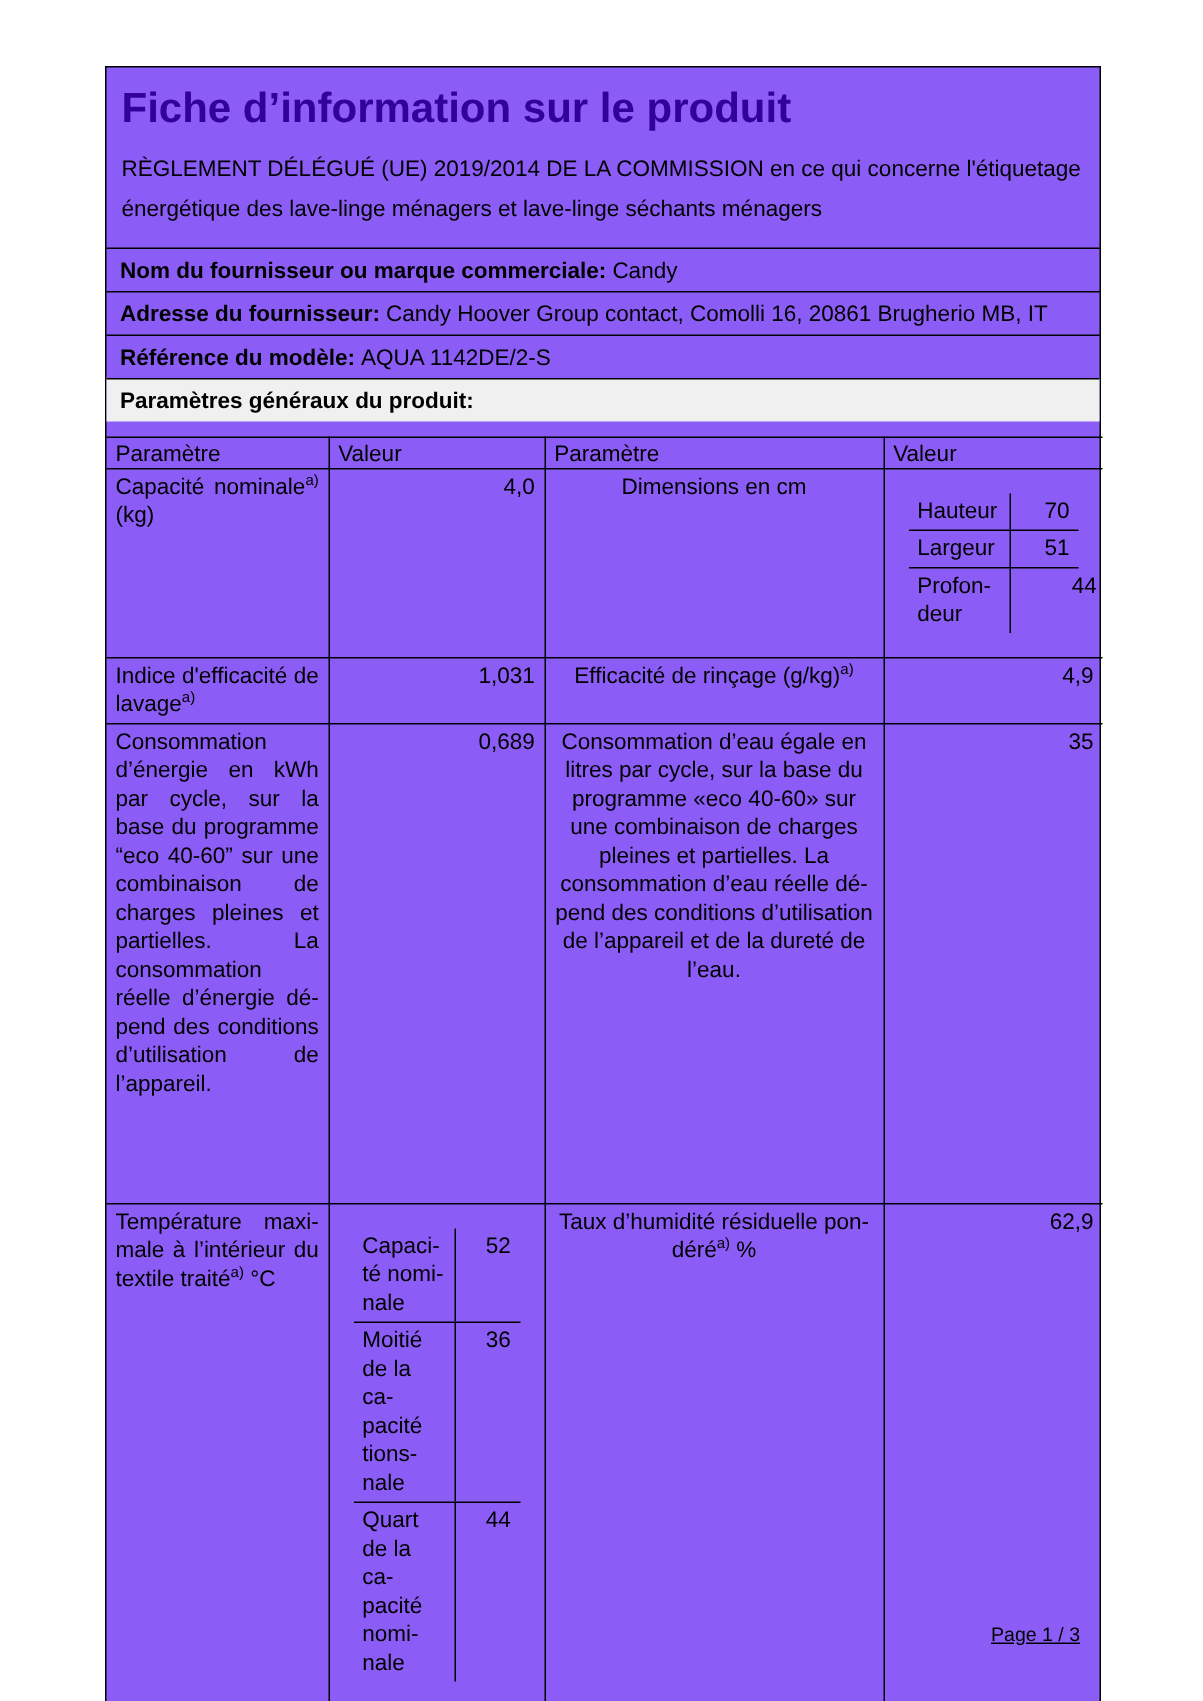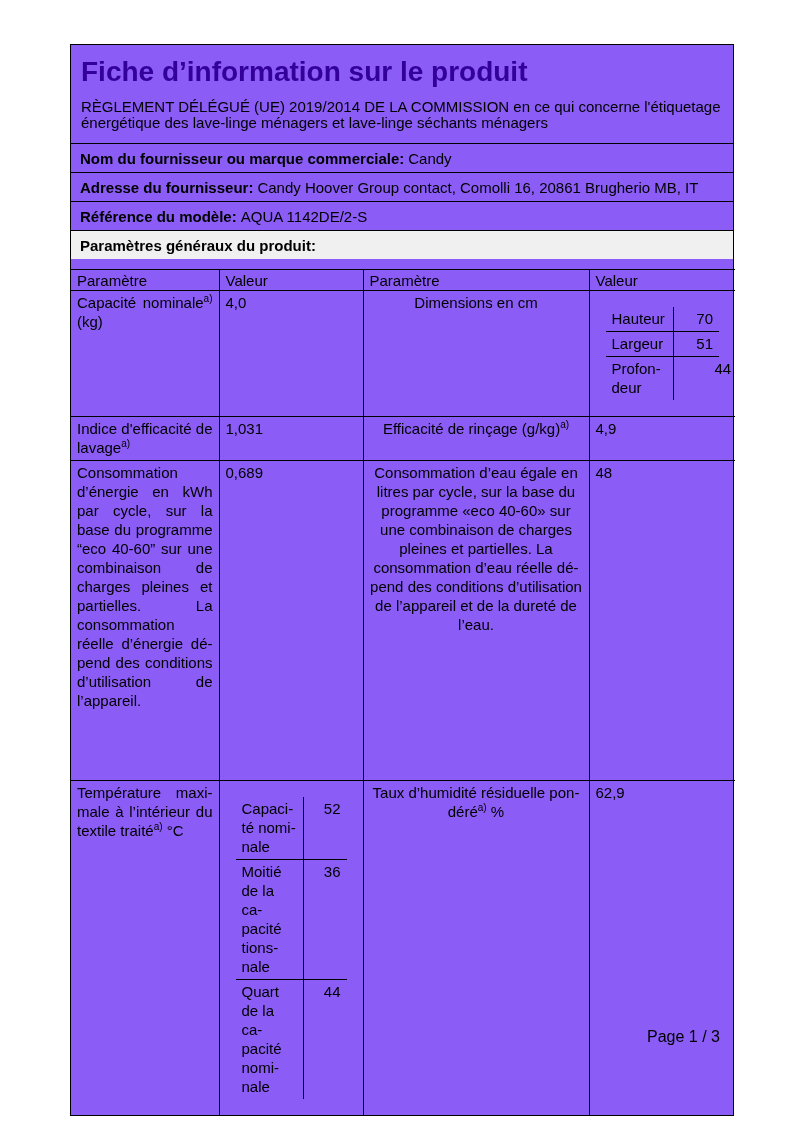--- a/index.html
+++ b/index.html
@@ -10,21 +10,21 @@
   }
   .frame {
     position: absolute; left: 70px; top: 44px; width: 664px;
     border: 1px solid #000; background: #8b5cf6;
   }
   .doc-header { padding: 10px 10px 12px; }
   .title {
     margin: 0; font-size: 28px; font-weight: bold; color: #330099;
     letter-spacing: 0px; line-height: 34px;
   }
-  .regulation { margin: 10px 0 0; font-size: 15px; line-height: 16px; }
+  .regulation { margin: 10px 0 0; font-size: 15px; line-height: 27px; }
   .info-row {
     border-top: 1px solid #000; padding: 5px 9px 4px;
     font-size: 15px; line-height: 19px;
   }
   .info-label { font-weight: bold; }
   .info-value { margin-left: 4px; }
   .section-row { background: #f0f0f0; }
   .gap { height: 10px; }
 
   table.params {
@@ -34,42 +34,42 @@
   .params td { border: 1px solid #000; vertical-align: top; padding: 2px 6px 3px; }
   .params td:first-child { border-left: none; }
   .params td:last-child  { border-right: none; }
   .params tr:last-child td { border-bottom: none; }
   .params .thead td { height: 20px; padding: 1px 6px 0; }
   col.c1 { width: 148px; } col.c2 { width: 144px; }
   col.c3 { width: 226px; } col.c4 { width: 146px; }
 
   td.param { text-align: justify; }
   td.param-left { text-align: center; margin-left: 46px; }
-  td.val { }
+  td.val { text-align: right; }
   td.val-left { text-align: left; }
   td.nested { padding: 16px; }
 
   .subrow { display: flex; border-bottom: 1px solid #000; }
   .subrow:last-child { border-bottom: none; }
   .sublabel { flex: none; width: 68px; border-right: 1px solid #000; padding: 2px 6px 3px; }
   .subvalue { flex: 1; text-align: right; padding: 2px 6px 3px; }
 
   tr.r1 .subrow { min-height: 24px; }
   tr.r1 .subrow:nth-child(3) { min-height: 38px; gap: 35px; }
   tr.r2 td { height: 64px; }
   tr.r3 td { height: 40px; }
   tr.r4 td { height: 320px; }
   tr.r5 .subrow:nth-child(1) { min-height: 61px; }
   tr.r5 .subrow:nth-child(2) { min-height: 99px; }
   tr.r5 .subrow:nth-child(3) { min-height: 100px; }
 
   sup { font-size: 10px; line-height: 0; vertical-align: super; }
   sub { font-size: 10px; line-height: 0; vertical-align: sub; }
 
-  .page-number { position: absolute; top: 1028px; right: 82px; font-size: 16px; }
+  .page-number { position: absolute; top: 1082px; right: 82px; font-size: 13px; text-decoration: underline; }
 </style>
 </head>
 <body>
 
 <div class="frame">
 
   <div class="doc-header">
     <h1 class="title">Fiche d’information sur le produit</h1>
     <p class="regulation">RÈGLEMENT DÉLÉGUÉ (UE) 2019/2014 DE LA COMMISSION en ce qui concerne l'étiquetage énergétique des lave-linge ménagers et lave-linge séchants ménagers</p>
   </div>
@@ -133,21 +133,21 @@
       <td class="param"><span>Indice d'efficacité de lavage</span><sup>a)</sup></td>
       <td class="val">1,031</td>
       <td class="param-left"><span>Efficacité de rinçage (g/kg)</span><sup>a)</sup></td>
       <td class="val">4,9</td>
     </tr>
 
     <tr class="r4">
       <td class="param">Consommation d’énergie en kWh par cycle, sur la base du programme “eco 40-60” sur une combinaison de charges pleines et partielles. La consommation réelle d’énergie dé­pend des condi­tions d’utilisation de l’appareil.</td>
       <td class="val">0,689</td>
       <td class="param-left">Consommation d’eau égale en litres par cycle, sur la base du programme «eco 40-60» sur une combinaison de charges pleines et partielles. La consommation d’eau réelle dé­pend des conditions d’utilisa­tion de l’appareil et de la dure­té de l’eau.</td>
-      <td class="val">48</td>
+      <td class="val">35</td>
     </tr>
 
     <tr class="r5">
       <td class="param"><span>Température maxi­male à l’intérieur du textile traité</span><sup>a)</sup><span> °C</span></td>
       <td class="nested">
         <div class="subrow">
               <span class="sublabel">Capaci­té nomi­nale</span>
               <span class="subvalue">52</span>
             </div>
         <div class="subrow">

